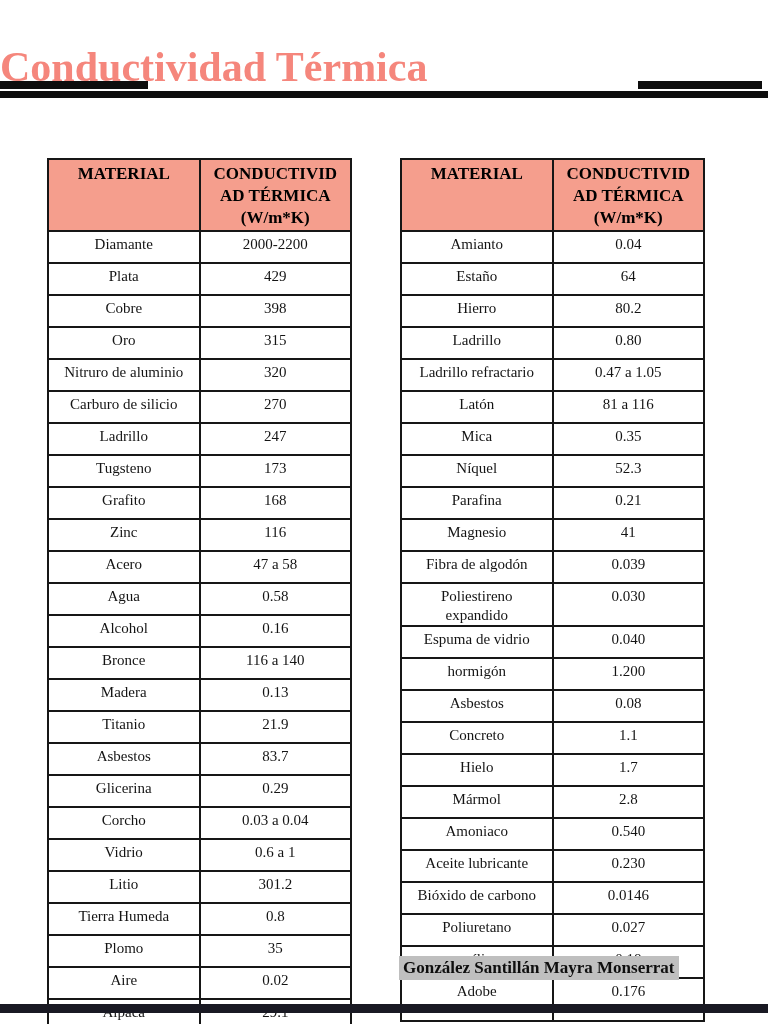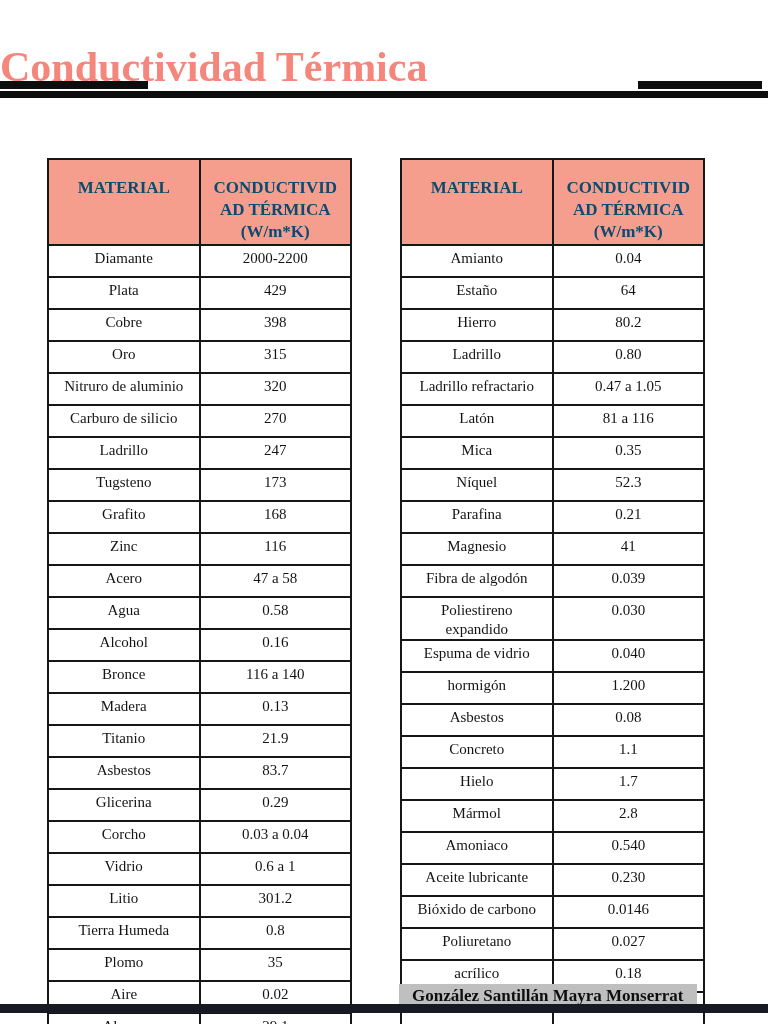--- a/index.html
+++ b/index.html
@@ -29,41 +29,40 @@
   }
 
   
   .tbl { position: absolute; top: 158px; width: 305px; }
   #table-left  { left: 47px; }
   #table-right { left: 400px; }
   .tbl table { border-collapse: collapse; width: 100%; table-layout: fixed; }
   .tbl th, .tbl td { border: 2px solid #161616; }
   .tbl th {
     background: #f59e8d;
-    color: #0c4a6e;
+    color: #000000;
     font-size: 17px; font-weight: bold; line-height: 1.3;
-    height: 64px; vertical-align: top; padding-top: 17px;
+    height: 64px; vertical-align: top; padding-top: 3px;
     white-space: pre-line; text-align: center;
   }
   .tbl td {
     font-size: 15px; color: #141414; line-height: 1.25;
     height: 27px; vertical-align: top; padding: 3px 2px 0 2px;
     text-align: center; white-space: pre-line;
   }
   #table-right tr:last-child td { height: 38px; }
 
   
   .attribution {
     position: absolute; left: 399px; top: 956px;
     background: #bfbfbf;
     color: #0e0e0e;
     font-size: 17px; font-weight: bold; line-height: 1.3;
-    padding: 1px 13px;
+    padding: 1px 4px;
     white-space: nowrap;
-    margin-top: 28px;
   }
 
   
   .rule-bottom {
     position: absolute; left: 0; top: 1004px; width: 768px; height: 9px;
     background: #191923;
   }
 </style>
 </head>
 <body>

